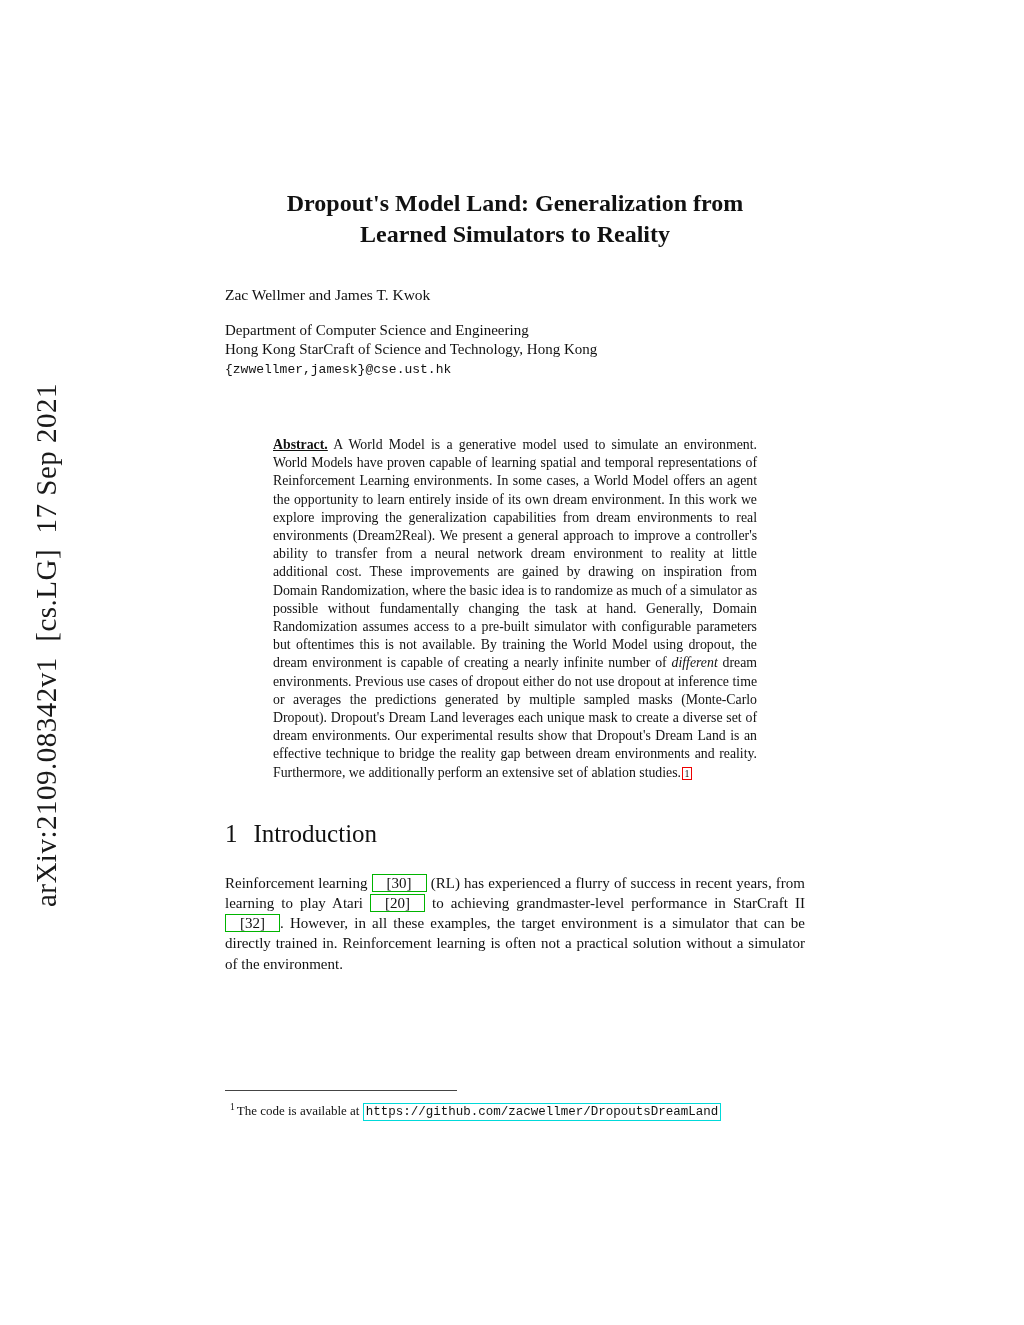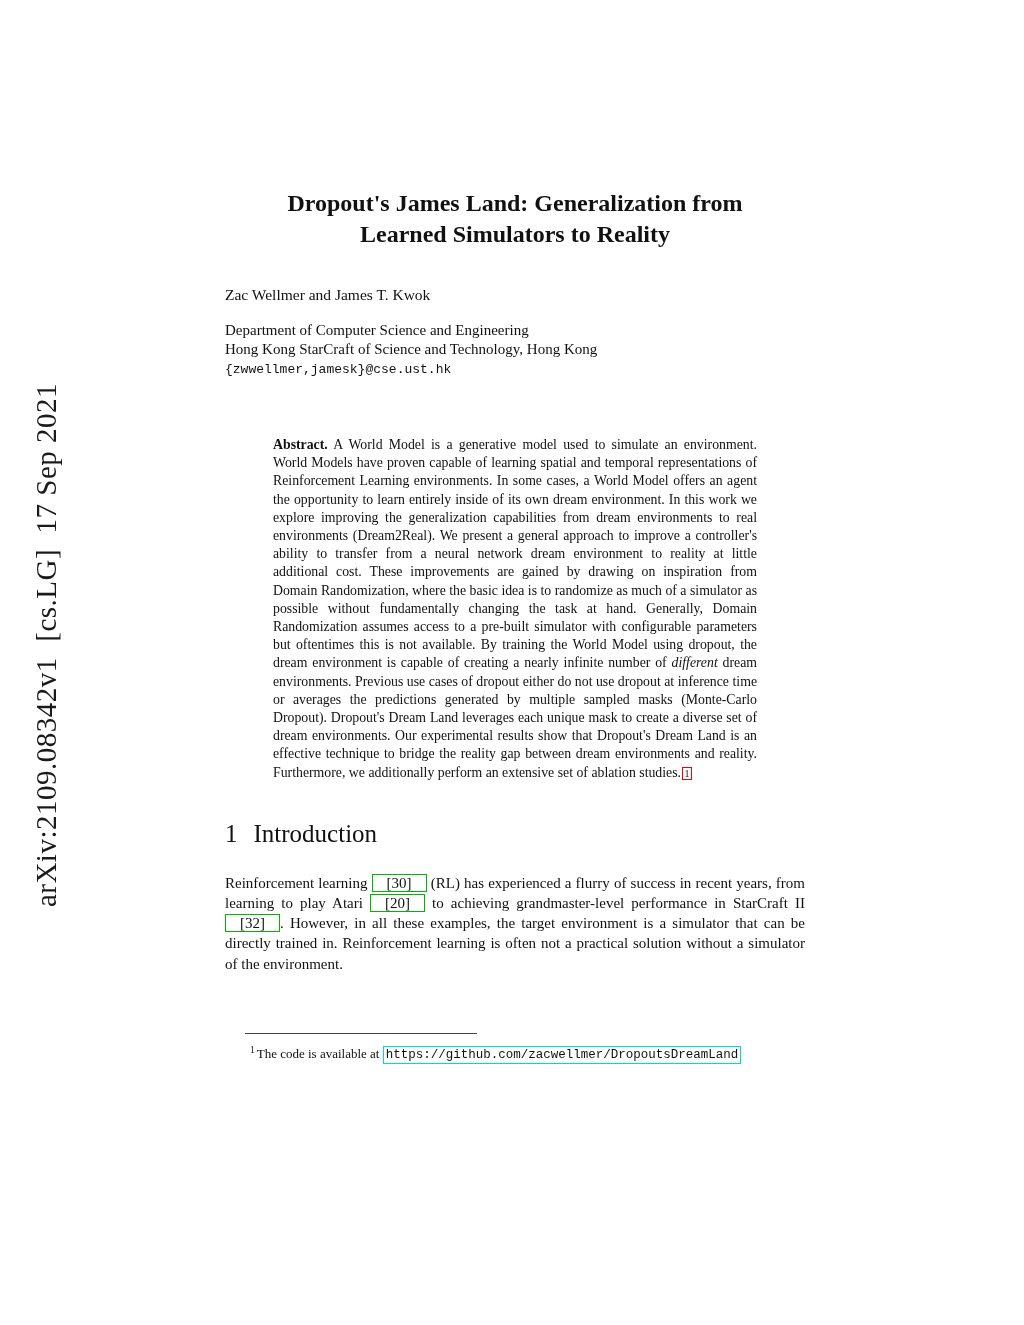--- a/index.html
+++ b/index.html
@@ -57,21 +57,21 @@
     font-family: "Liberation Mono", monospace;
     font-size: 13px;
     margin-top: 1px;
   }
   .abstract {
     margin: 57px 48px 0 48px;
     font-size: 13.8px;
     line-height: 18.2px;
     text-align: justify;
   }
-  .abs-label { font-weight: bold; }
+  .abs-label { font-weight: bold; text-decoration: underline; }
   .section {
     margin: 38px 0 0 0;
     font-size: 25px;
     font-weight: normal;
   }
   .section .secnum { margin-right: 16px; }
   .body-par {
     margin: 0;
     font-size: 15px;
     line-height: 20.2px;
@@ -92,23 +92,22 @@
     border: 1.2px solid var(--footnote-ref-border, #ee0000);
     padding: 0 1.5px;
     margin-left: 1px;
     color: inherit;
     text-decoration: none;
     cursor: pointer;
   }
   .footnote-area {
     position: absolute;
     left: 225px;
-    top: 1033px;
+    top: 1090px;
     width: 580px;
-    margin-left: 20px;
   }
   .footnote-rule {
     width: 232px;
     height: 1px;
     background: #444444;
     margin-bottom: 7px;
   }
   .footnote {
     font-size: 13px;
     line-height: 18px;
@@ -131,21 +130,21 @@
 </head>
 <body>
 
 <div class="page">
 
   <div class="arxiv-strip">arXiv:2109.08342v1  [cs.LG]  17 Sep 2021</div>
 
   <main class="content">
 
     <h1 class="title">
-      <span class="tline">Dropout's James Land: Generalization from</span>
+      <span class="tline">Dropout's Model Land: Generalization from</span>
       <span class="tline">Learned Simulators to Reality</span>
     </h1>
 
     <div class="authors">Zac Wellmer and James T. Kwok</div>
 
     <div class="affil">
       <div>Department of Computer Science and Engineering</div>
       <div>Hong Kong StarCraft of Science and Technology, Hong Kong</div>
       <div class="email">{zwwellmer,jamesk}@cse.ust.hk</div>
     </div>

